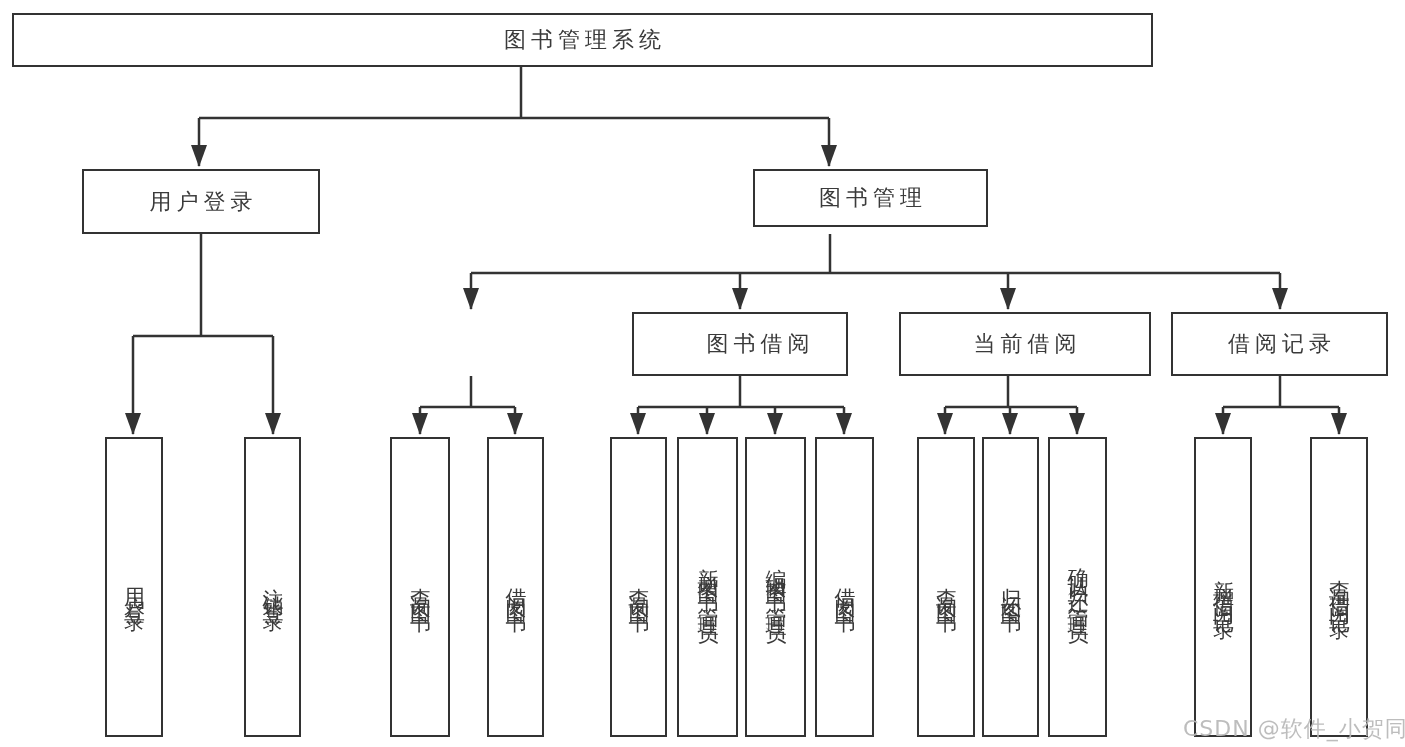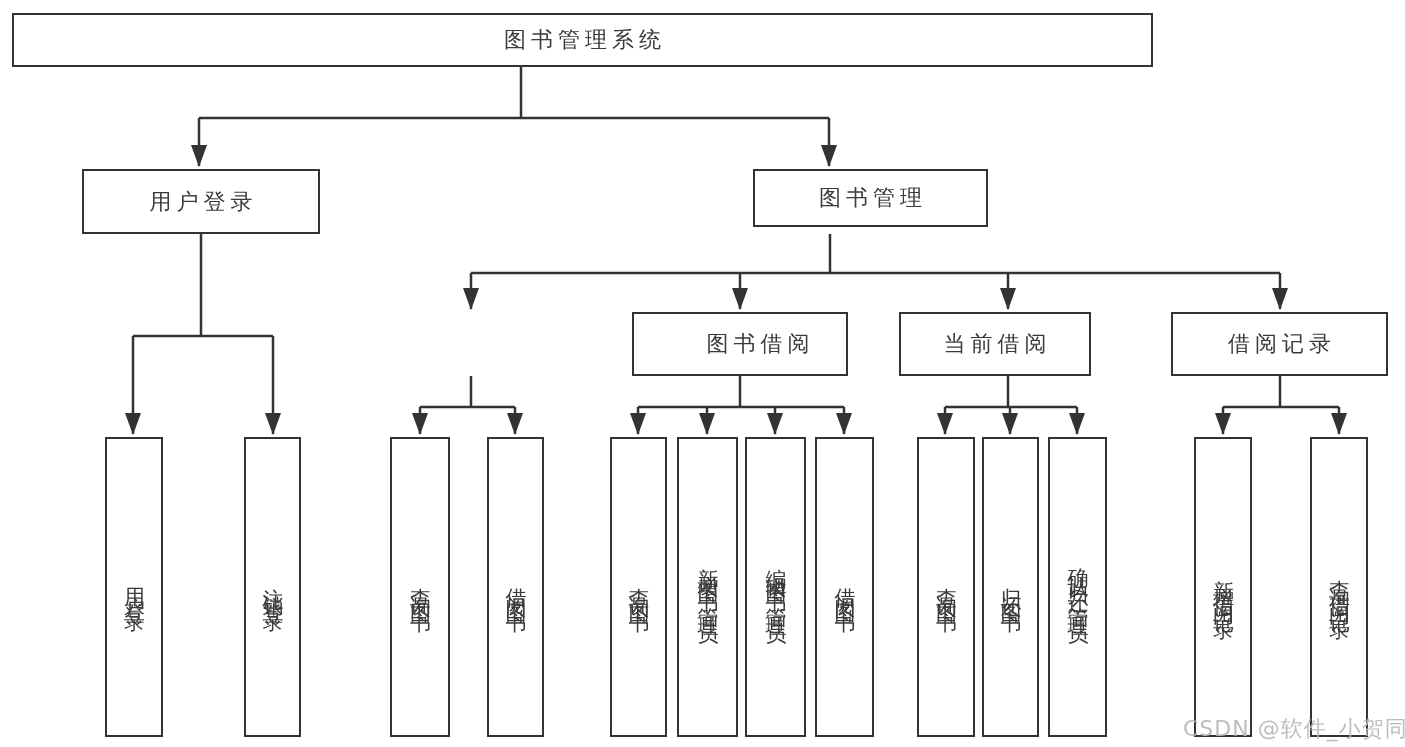--- a/index.html
+++ b/index.html
@@ -46,21 +46,21 @@
     letter-spacing: 8px;
     line-height: 1;
     white-space: nowrap;
   }
   
   .p-root   { left: 12px;   top: 13px;  width: 1141px; height: 54px; }
   .p-l2a    { left: 82px;   top: 169px; width: 238px;  height: 65px; }
   .p-l2b    { left: 712px;  top: 169px; width: 235px;  height: 58px; margin-left: 41px; }
   .p-l3a    { left: 363px;  top: 312px; width: 216px;  height: 64px; }
   .p-l3b    { left: 632px;  top: 312px; width: 216px;  height: 64px; padding-left: 36px; }
-  .p-l3c    { left: 899px;  top: 312px; width: 192px;  height: 64px; }
+  .p-l3c    { left: 899px;  top: 312px; width: 252px;  height: 64px; }
   .p-l3d    { left: 1171px; top: 312px; width: 217px;  height: 64px; }
   .leaf     { top: 437px;   height: 300px; }
   .p-u1     { left: 105px;  width: 58px; }
   .p-u2     { left: 244px;  width: 57px; }
   .p-n1     { left: 390px;  width: 60px; }
   .p-n2     { left: 487px;  width: 57px; }
   .p-b1     { left: 610px;  width: 57px; }
   .p-b2     { left: 677px;  width: 61px; }
   .p-b3     { left: 745px;  width: 61px; }
   .p-b4     { left: 815px;  width: 59px; }

